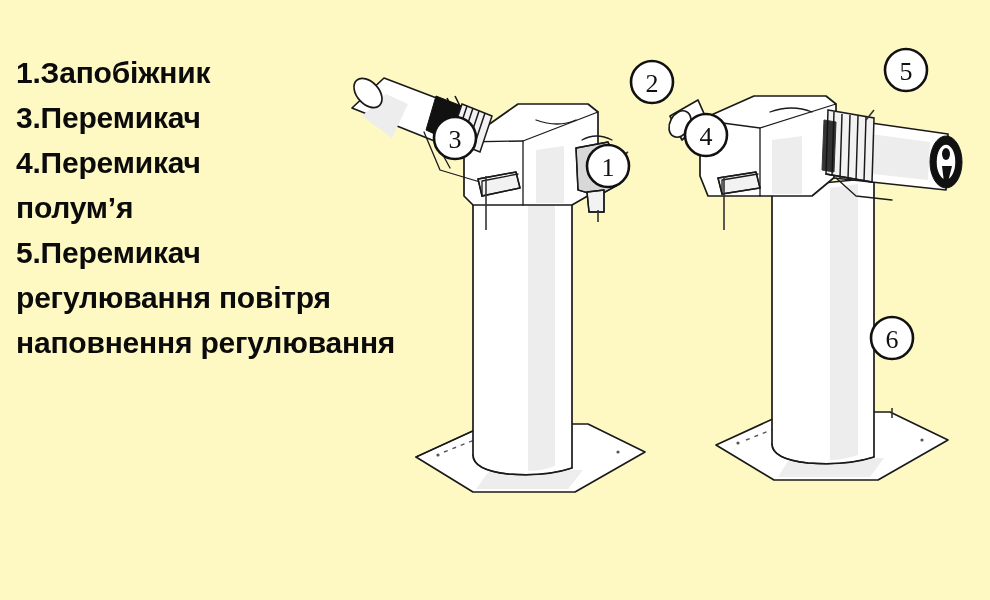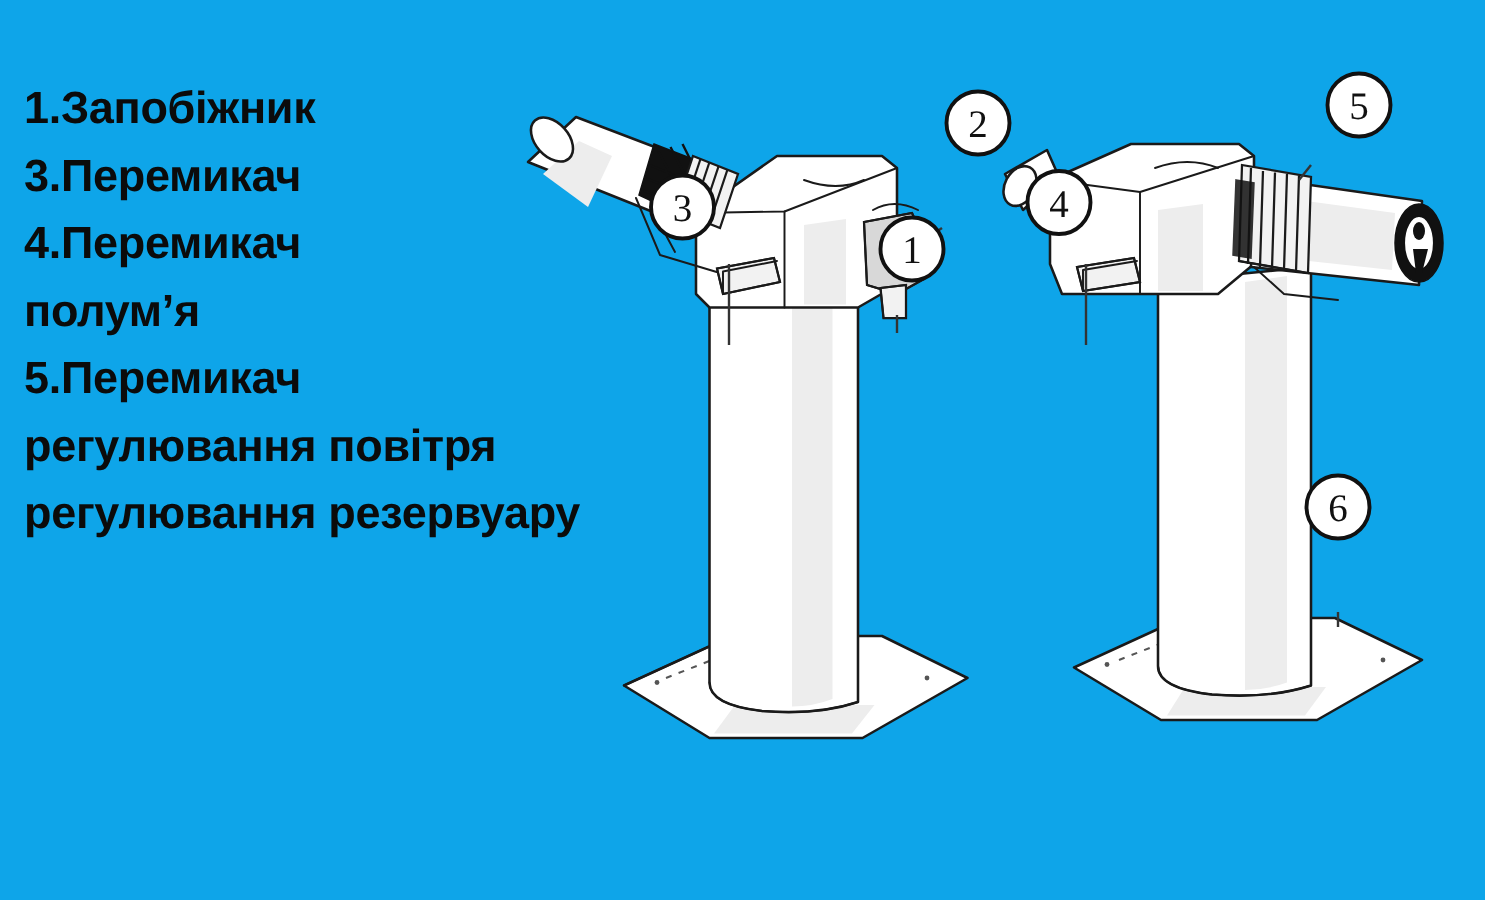--- a/index.html
+++ b/index.html
@@ -5,21 +5,21 @@
 <style>
   html, body {
     margin: 0;
     padding: 0;
     background: #ffffff;
   }
   #page {
     position: relative;
     width: 990px;
     height: 600px;
-    background: #0ea5e9;
+    background: #fef9c3;
     overflow: hidden;
     font-family: "Liberation Sans", sans-serif;
   }
   
   #legend {
     position: absolute;
     left: 16px;
     top: 50px;
     width: 400px;
   }
@@ -86,21 +86,21 @@
 
 <div id="page">
 
   <div id="legend">
     <div class="legend-line">1.Запобіжник</div>
     <div class="legend-line">3.Перемикач</div>
     <div class="legend-line">4.Перемикач</div>
     <div class="legend-line">полум’я</div>
     <div class="legend-line">5.Перемикач</div>
     <div class="legend-line">регулювання повітря</div>
-    <div class="legend-line">регулювання резервуару</div>
+    <div class="legend-line">наповнення регулювання</div>
   </div>
 
   <div class="figure" id="figure-left">
     <svg width="340" height="600" viewBox="0 0 340 600" xmlns="http://www.w3.org/2000/svg">
 
       <g>
         <path class="outline" d="M76 457 L148 424 L248 424 L305 452 L235 492 L133 492 Z"></path>
         <path class="shade-soft" d="M150 470 L243 470 L228 489 L136 489 Z"></path>
         <path class="outline-thin" d="M76 457 L148 424"></path>
         <path class="dash-line" d="M104 452 L160 430"></path>

